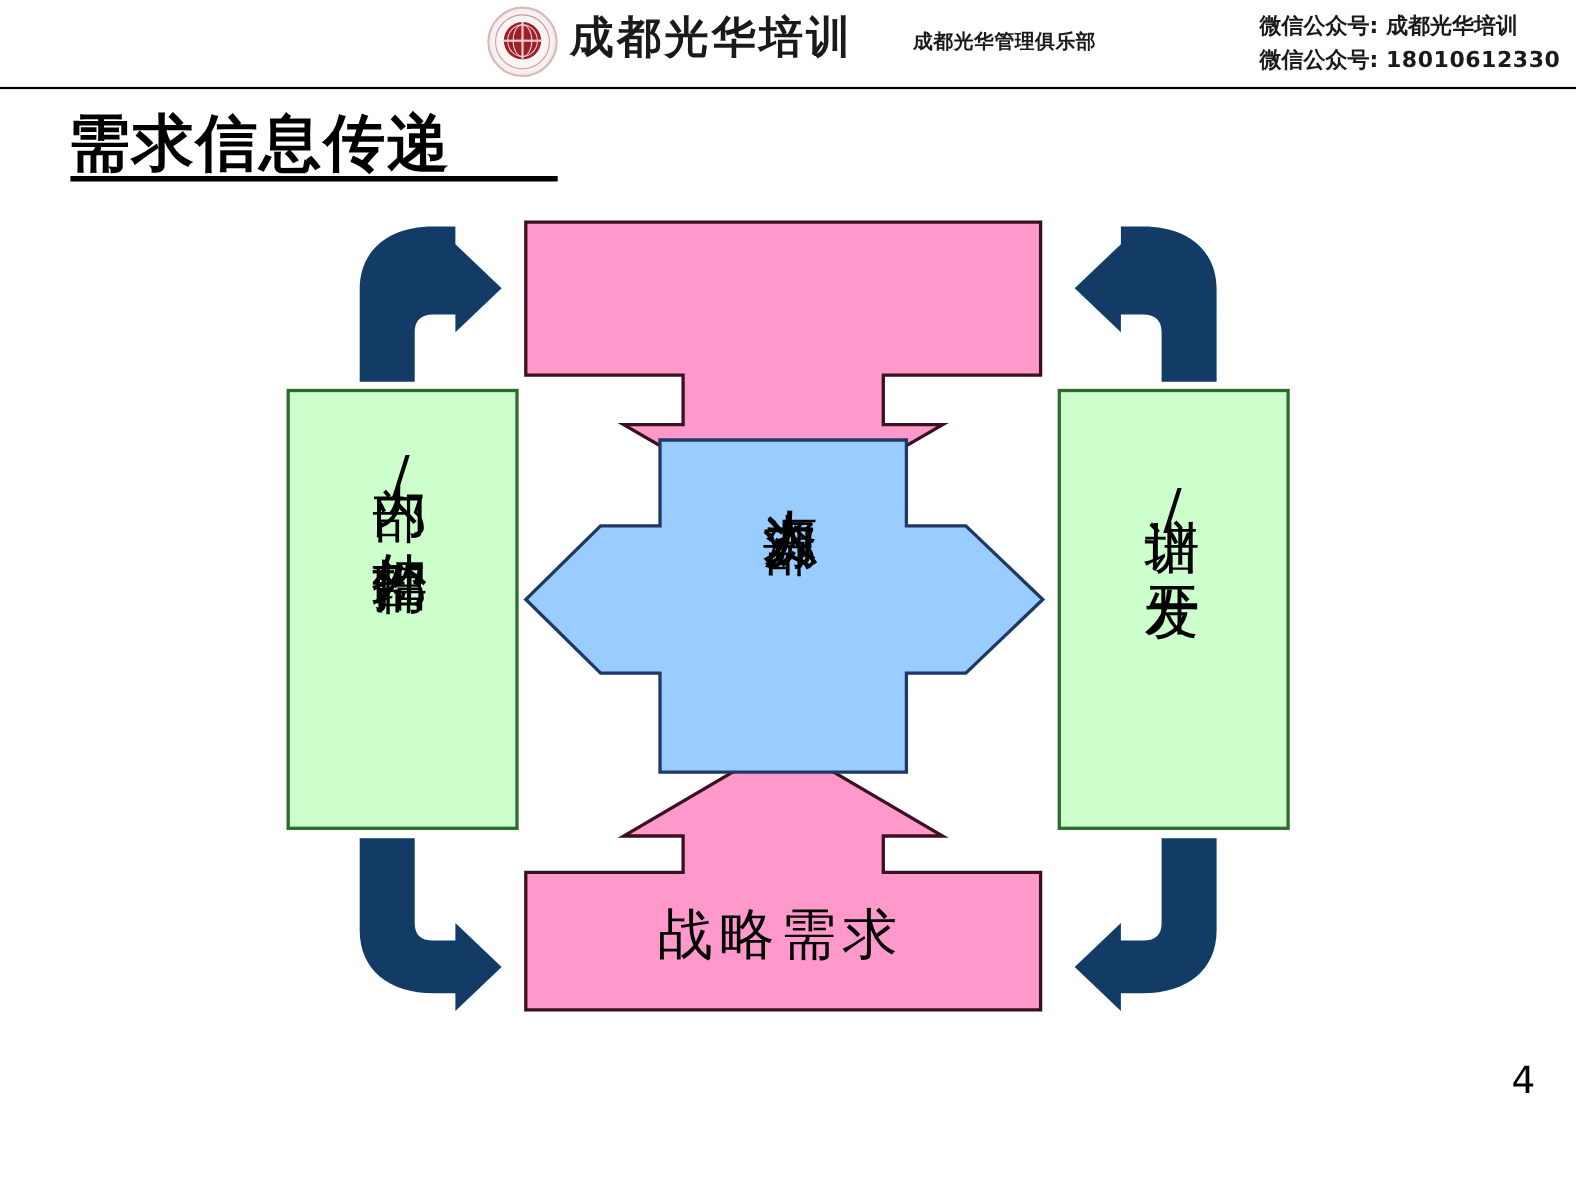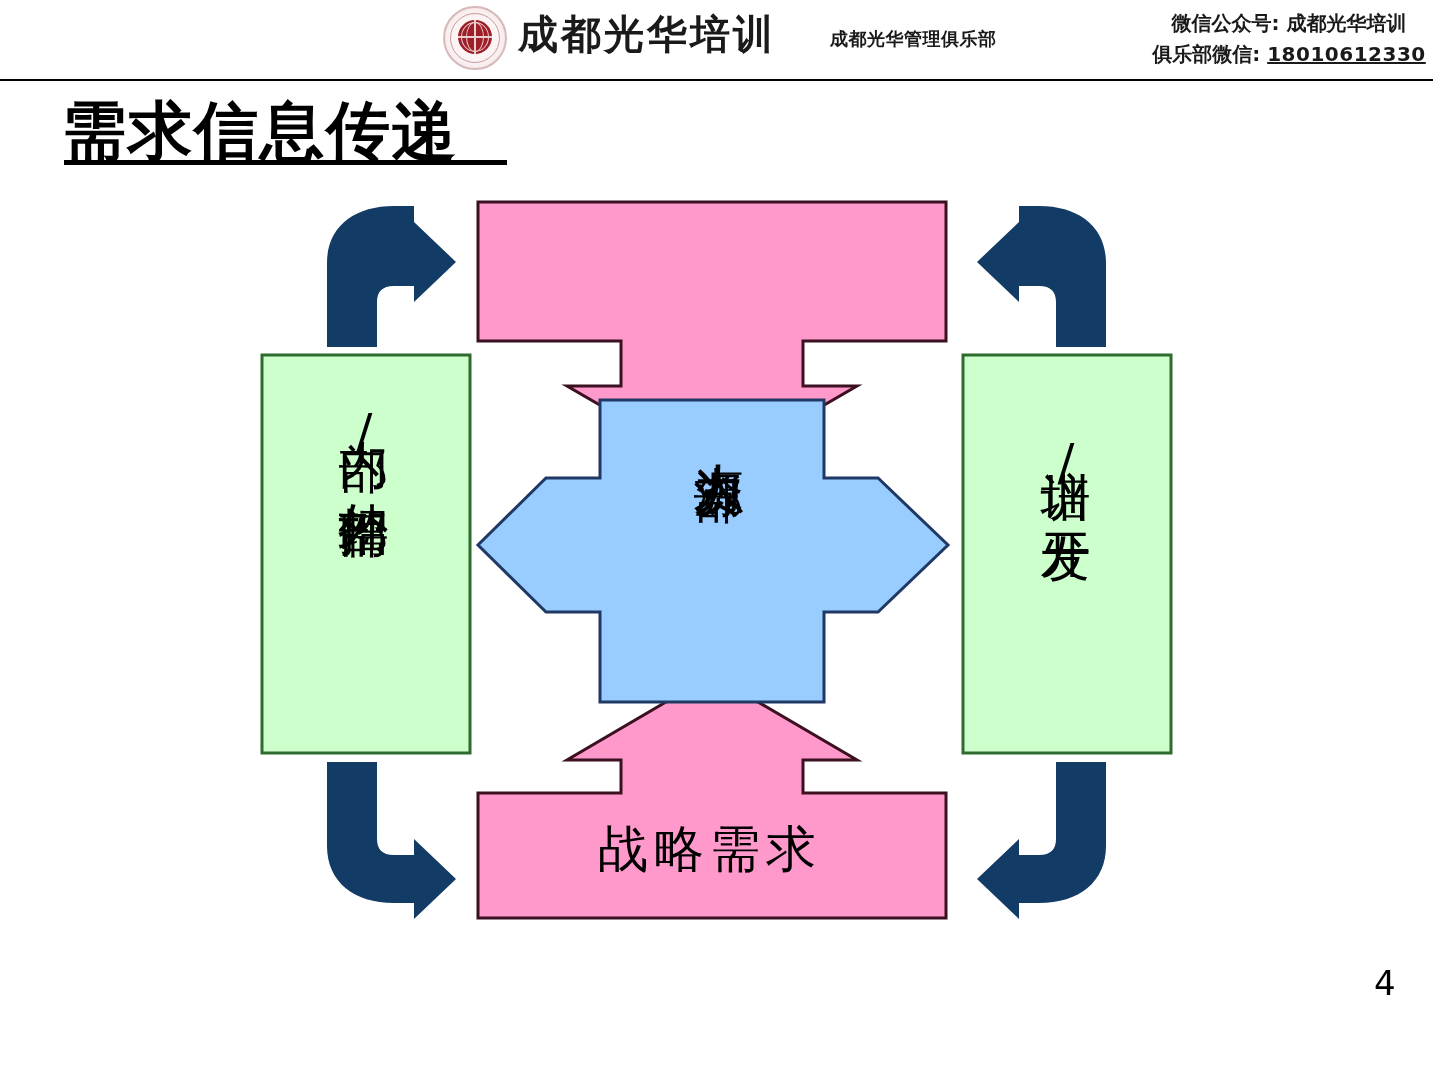--- a/index.html
+++ b/index.html
@@ -91,46 +91,45 @@
     font-weight: bold;
     color: #1a1a1a;
     letter-spacing: 0.5px;
     line-height: 34px;
     white-space: nowrap;
   }
   #wechat-block {
     position: absolute;
     left: 1145px; top: 8px;
     width: 288px;
-    text-align: center;
+    text-align: left;
   }
   #wechat-block .line {
     font-size: 20px;
     font-weight: bold;
     color: #1a1a1a;
     line-height: 31px;
     white-space: nowrap;
   }
   #wechat-block .num {
-    text-decoration: underline;
     letter-spacing: 0.5px;
   }
   #header-rule {
     position: absolute;
     left: 0; top: 79px;
     width: 1433px;
     height: 2px;
     background: #000000;
   }
 
   
   #page-title {
     position: absolute;
     left: 62px; top: 92px;
-    font-size: 64px;
+    font-size: 56px;
     font-weight: bold;
     color: #000000;
     letter-spacing: 2px;
     line-height: 78px;
     white-space: nowrap;
   }
   #title-underline {
     position: absolute;
     left: 64px; top: 160px;
     width: 443px;
@@ -212,21 +211,21 @@
         </div>
     </div>
 
     <div id="brand-main">成都光华培训</div>
 
     <div id="brand-sub">成都光华管理俱乐部</div>
 
     <div id="wechat-block">
       <div class="line">微信公众号: 成都光华培训</div>
       <div class="line">
-        <span>俱乐部微信:</span>
+        <span>微信公众号:</span>
         <span class="num">18010612330</span>
       </div>
     </div>
 
     <div id="header-rule"></div>
   </div>
 
   <div id="page-title">需求信息传递</div>
   <div id="title-underline"></div>
 

